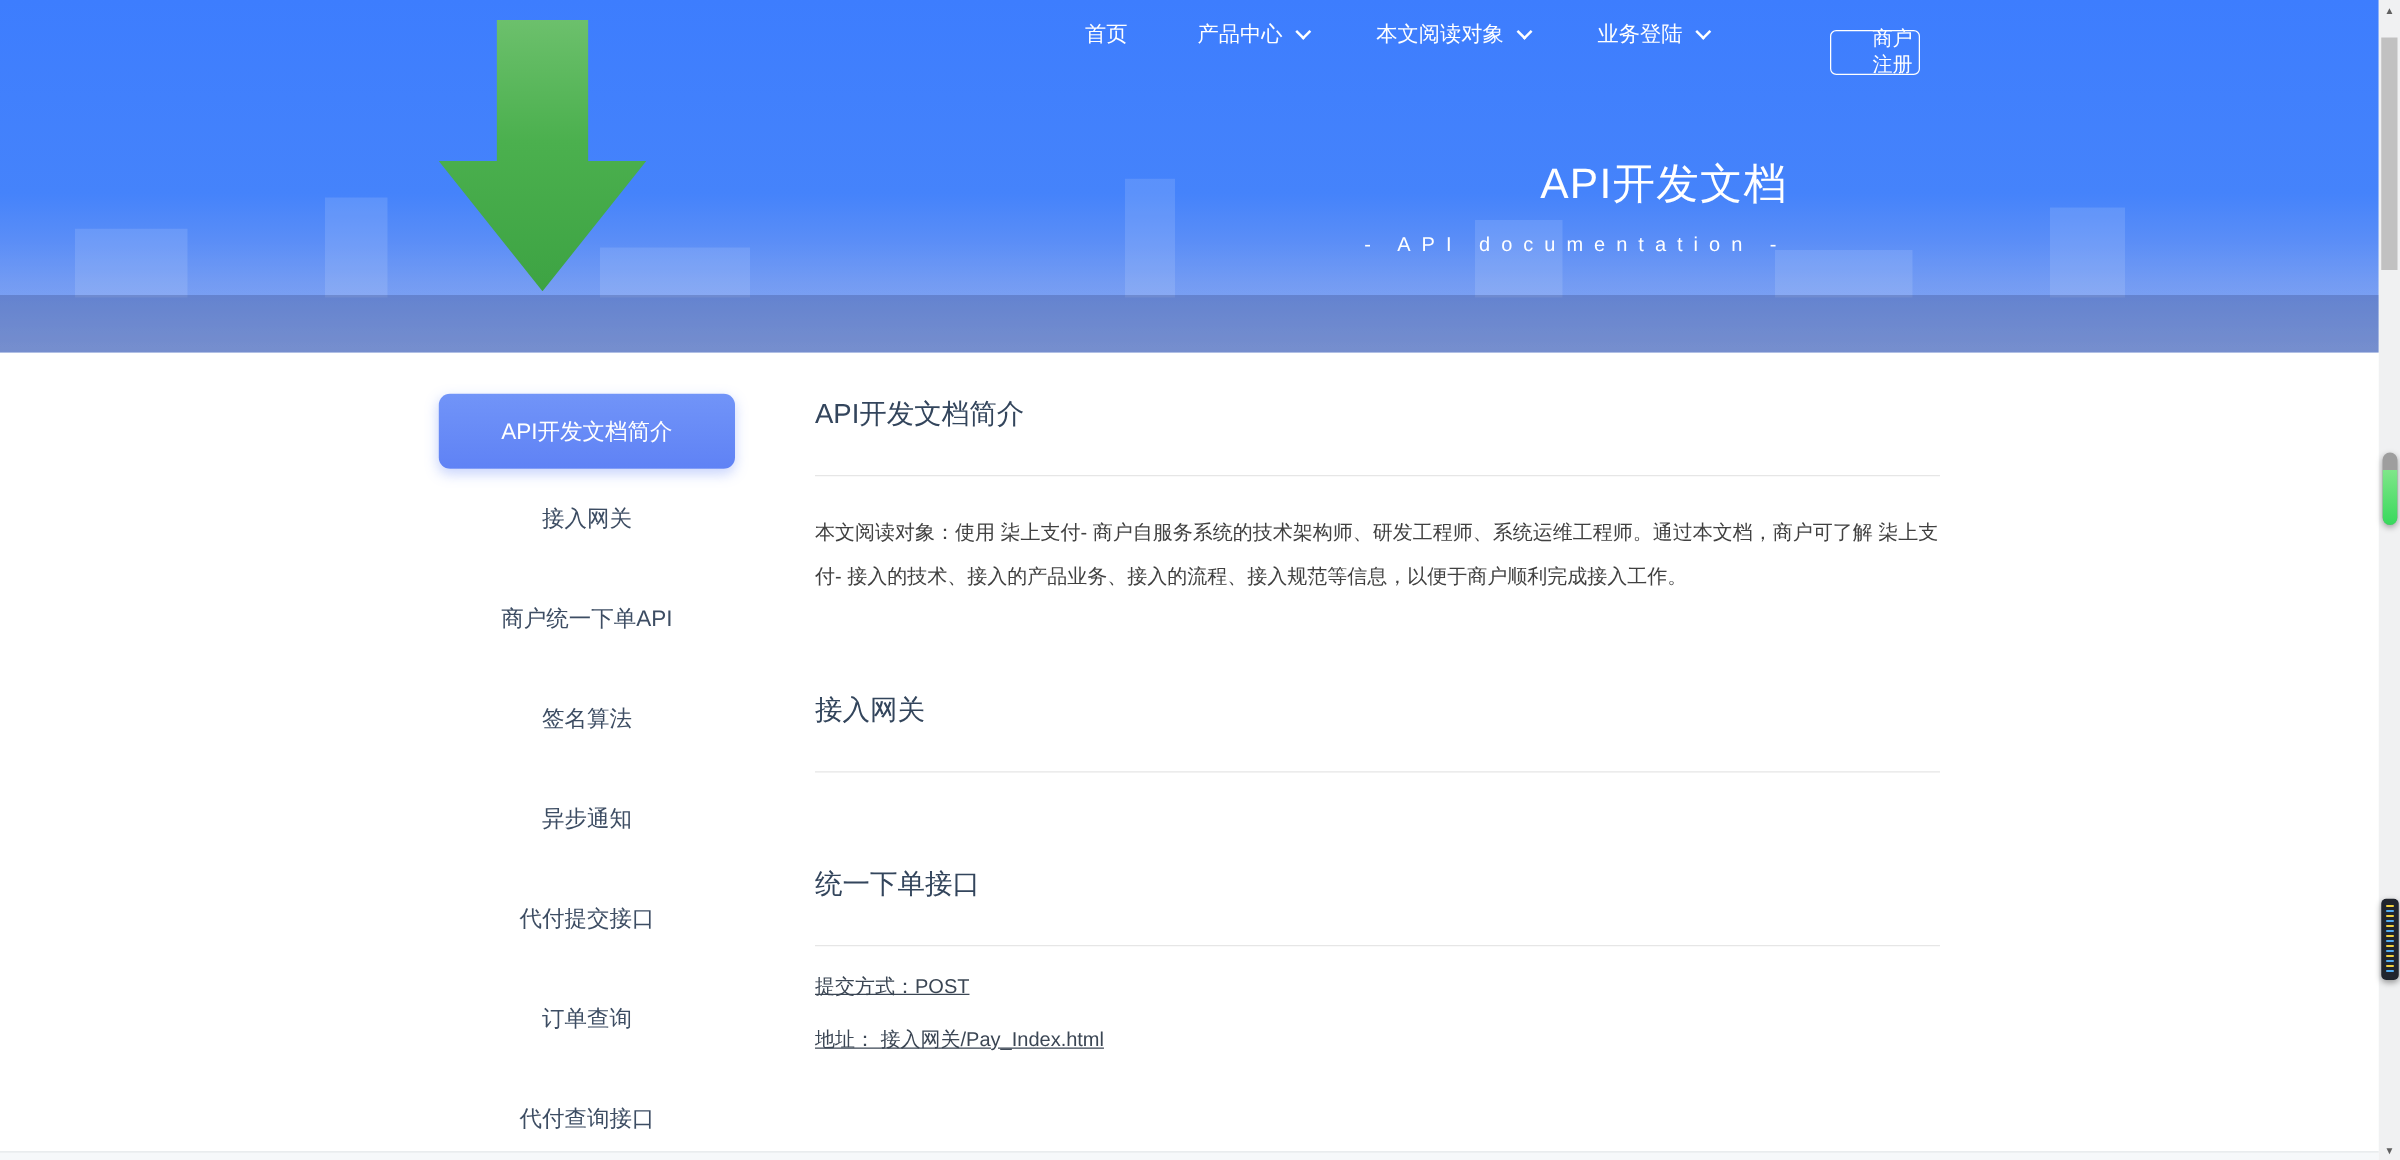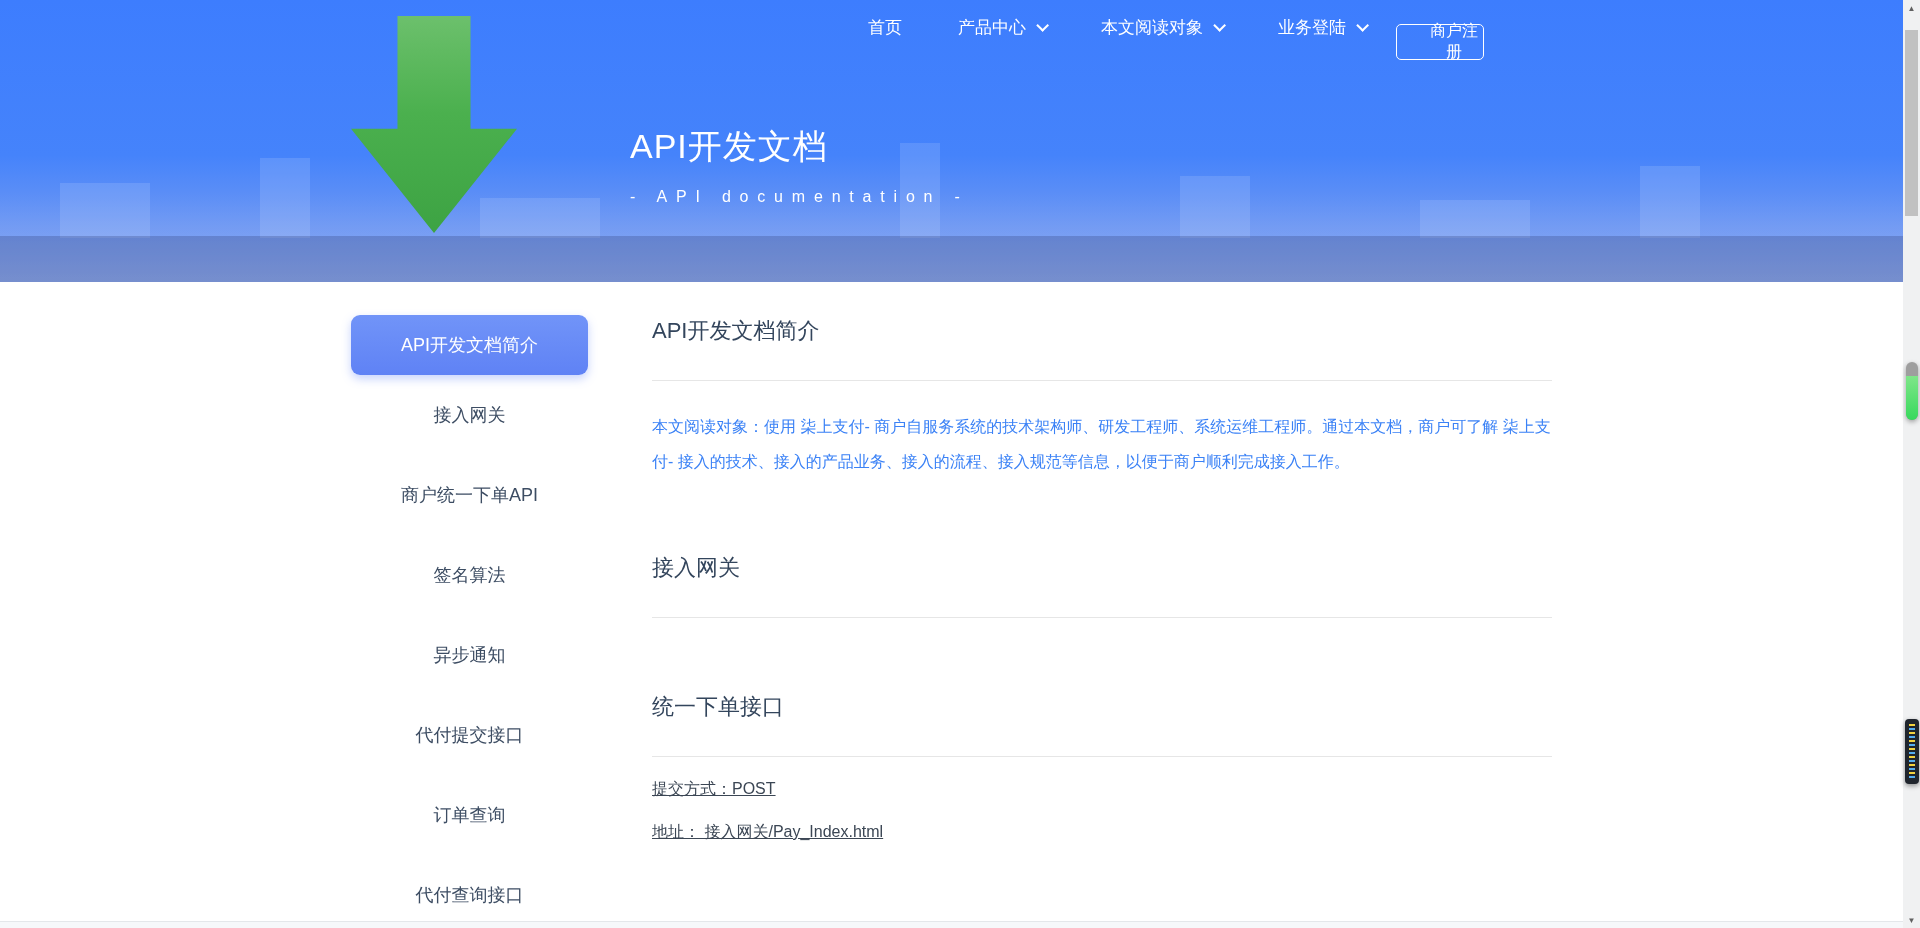--- a/index.html
+++ b/index.html
@@ -24,25 +24,25 @@
   .b5 { left:1420px;width:110px; height:38px; }
   .b6 { left:1640px;width:60px;  height:72px; }
   .b7 { left:900px; width:40px;  height:95px; }
 
   .nav { position:absolute; left:868px; top:16px; height:84px; display:flex;
     align-items:flex-start; gap:56px; }
   .nav-item { display:flex; align-items:center; gap:10px; color:#fff;
     font-size:17px; cursor:pointer; white-space:nowrap; }
   .chev { width:9px; height:9px; border-right:2px solid #fff; border-bottom:2px solid #fff;
     transform:rotate(45deg) translateY(-3px); display:inline-block; }
-  .register-btn { position:absolute; left:1396px; top:24px; width:88px; height:36px;
+  .register-btn { position:absolute; left:1464px; top:24px; width:72px; height:36px;
     border:1px solid #fff; border-radius:5px; background:transparent; color:#fff;
     font-size:16px; display:flex; align-items:center; justify-content:center; cursor:pointer;padding-left:28px; }
 
-  .hero-text { position:absolute; left:630px; top:124px; width:800px; text-align:left; color:#fff; }
+  .hero-text { position:absolute; left:630px; top:124px; width:800px; text-align:right; color:#fff; }
   .hero-title { font-size:34px; font-weight:400; letter-spacing:1px; }
   .hero-sub { margin-top:18px; font-size:16px; font-weight:400; letter-spacing:0.55em; }
 
   .big-arrow { position:absolute; left:351px; top:16px; width:166px; height:217px;
     background:linear-gradient(180deg,#6cc06c 0%,#4bb04e 45%,#3da343 100%);
     clip-path:polygon(28% 0%, 72% 0%, 72% 52%, 100% 52%, 50% 100%, 0% 52%, 28% 52%);
     filter:drop-shadow(0 0 6px rgba(40,120,50,0.35)); }
 
   
   .sidebar { position:absolute; left:351px; top:315px; width:237px; }
@@ -51,21 +51,21 @@
     color:#fff; font-size:18px; display:flex; align-items:center; justify-content:center;
     cursor:pointer; box-shadow:0 4px 10px rgba(95,130,245,0.35); }
   .side-item { height:80px; display:flex; align-items:center; justify-content:center;
     color:#3d4d63; font-size:18px; cursor:pointer; }
   .sidebar .side-item:first-of-type { margin-top:10px; }
 
   
   .content { position:absolute; left:652px; top:316px; width:900px; }
   .sec-h2 { font-size:22px; font-weight:400; color:#33455c; }
   .sec-hr { border:none; border-top:1px solid #e6e6e6; margin:34px 0 0 0; }
-  .sec-p { margin-top:28px; font-size:16px; color:#3b82f6; line-height:35px; }
+  .sec-p { margin-top:28px; font-size:16px; color:#404040; line-height:35px; }
   .sec-gap { height:74px; }
   .meta-line { margin-top:22px; font-size:16px; color:#3b4654;text-decoration:underline; }
   .meta-line:first-of-type { margin-top:36px; }
 
   .bottom-strip { position:absolute; left:0; top:921px; width:1903px; height:7px;
     background:#f6f8fa; border-top:1px solid #e4e7ea; z-index:5; }
 
   
   .scrollbar { position:absolute; left:1903px; top:0; width:17px; height:928px;
     background:#f0f1f2; z-index:6; }

